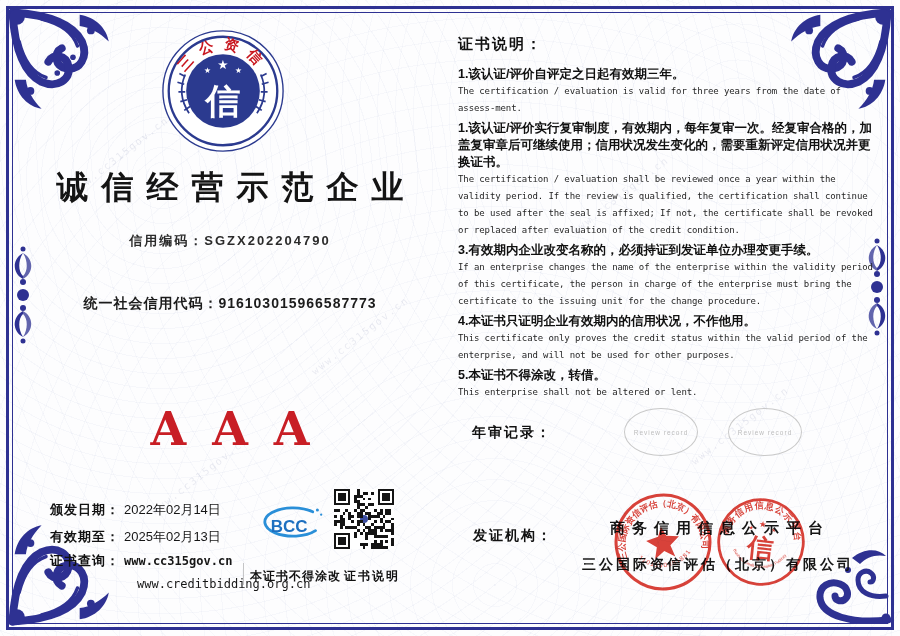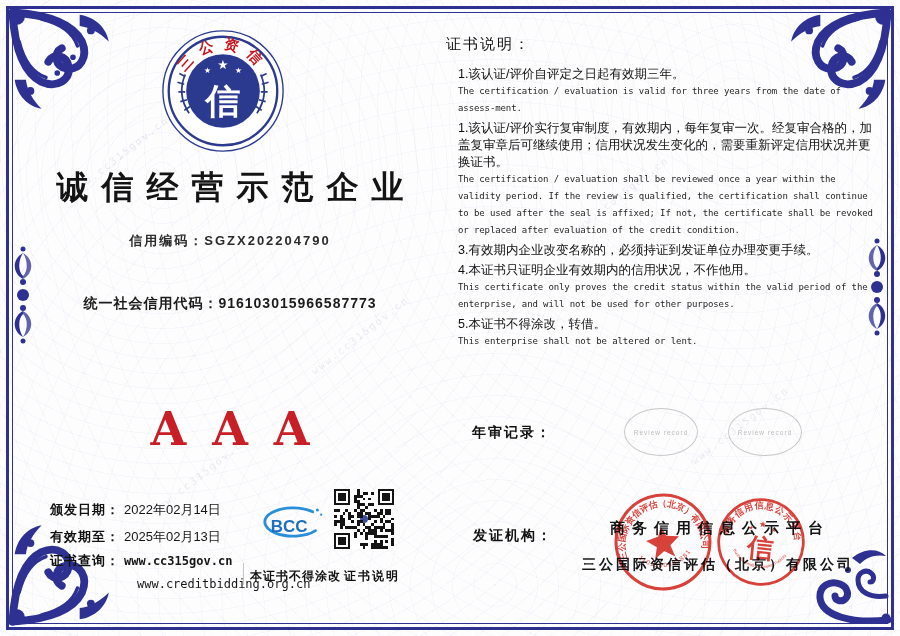--- a/index.html
+++ b/index.html
@@ -51,24 +51,24 @@
   .qr i{position:absolute;width:2.9px;height:2.9px;background:#141414;}
   .finder{position:absolute;width:16px;height:16px;border:2.8px solid #141414;box-sizing:border-box;}
   .finder::after{content:"";position:absolute;inset:2.4px;background:#141414;}
   .f-tl{left:0;top:0;} .f-tr{right:0;top:0;} .f-bl{left:0;bottom:0;}
   .qr-center{position:absolute;left:24px;top:24px;width:12px;height:12px;border-radius:50%;
         background:#3b4ea0;border:2px solid #fff;box-sizing:border-box;}
   .divider{position:absolute;left:243px;top:563px;width:1px;height:22px;background:#9a9a9a;opacity:.55;}
   .mutual{position:absolute;left:250px;top:568px;font-size:12px;font-weight:700;letter-spacing:1px;}
   .ecert{position:absolute;left:344px;top:568px;font-size:12px;font-weight:700;letter-spacing:2px;}
   
-  .instr-head{position:absolute;left:446px;top:35px;font-size:15px;font-weight:400;letter-spacing:2px;}
+  .instr-head{position:absolute;left:458px;top:35px;font-size:15px;font-weight:700;letter-spacing:2px;}
   .instr{position:absolute;left:458px;top:66px;width:422px;}
   .instr-item{margin-bottom:3px;}
-  .zh{font-size:12.5px;font-weight:400;line-height:17px;color:#101010;}
+  .zh{font-size:12.5px;font-weight:700;line-height:17px;color:#101010;}
   .en{font-family:"DejaVu Sans Mono",monospace;font-size:9px;letter-spacing:-0.1px;
       line-height:17px;color:#1f1f1f;font-weight:500;}
   .annual-lbl{position:absolute;left:472px;top:424px;font-size:14px;font-weight:800;letter-spacing:2px;}
   .oval{position:absolute;width:72px;height:46px;border:1px solid #c9c9c9;border-radius:50%;
         display:flex;align-items:center;justify-content:center;}
   .oval span{font-size:6.5px;color:#bdbdbd;letter-spacing:1px;}
   .ov1{left:624px;top:408px;} .ov2{left:728px;top:408px;}
   .issuer-lbl{position:absolute;left:473px;top:527px;font-size:14px;font-weight:800;letter-spacing:2px;}
   .platform{position:absolute;left:555px;top:519px;width:330px;text-align:center;z-index:2;
         font-size:15px;font-weight:800;letter-spacing:7px;color:#151515;}
@@ -383,20 +383,21 @@
     <div class="instr-item">
       <div class="zh">1.该认证/评价自评定之日起有效期三年。</div>
       <div class="en">The certification / evaluation is valid for three years from the date of assess-ment.</div>
     </div>
     <div class="instr-item">
       <div class="zh">1.该认证/评价实行复审制度，有效期内，每年复审一次。经复审合格的，加盖复审章后可继续使用；信用状况发生变化的，需要重新评定信用状况并更换证书。</div>
       <div class="en">The certification / evaluation shall be reviewed once a year within the validity period. If the review is qualified, the certification shall continue to be used after the seal is affixed; If not, the certificate shall be revoked or replaced after evaluation of the credit condition.</div>
     </div>
     <div class="instr-item">
       <div class="zh">3.有效期内企业改变名称的，必须持证到发证单位办理变更手续。</div>
+      <div class="en">If an enterprise changes the name of the enterprise within the validity period of this certificate, the person in charge of the enterprise must bring the certificate to the issuing unit for the change procedure.</div>
     </div>
     <div class="instr-item">
       <div class="zh">4.本证书只证明企业有效期内的信用状况，不作他用。</div>
       <div class="en">This certificate only proves the credit status within the valid period of the enterprise, and will not be used for other purposes.</div>
     </div>
     <div class="instr-item">
       <div class="zh">5.本证书不得涂改，转借。</div>
       <div class="en">This enterprise shall not be altered or lent.</div>
     </div>
   </div>

